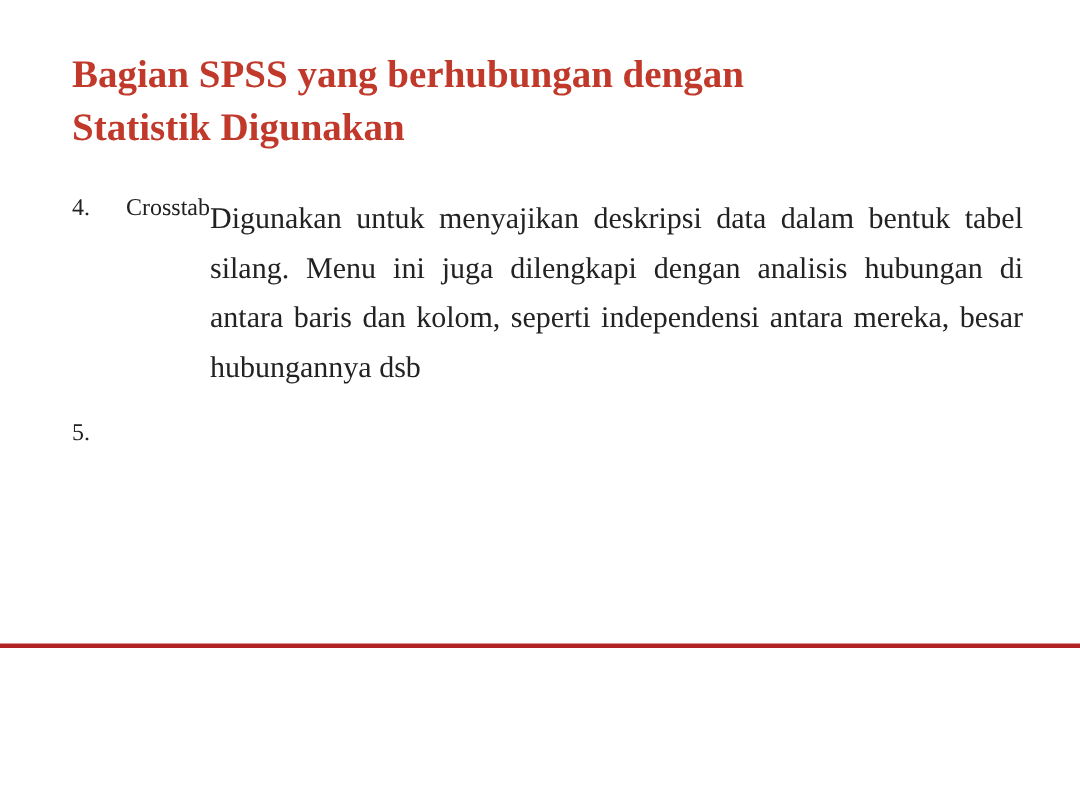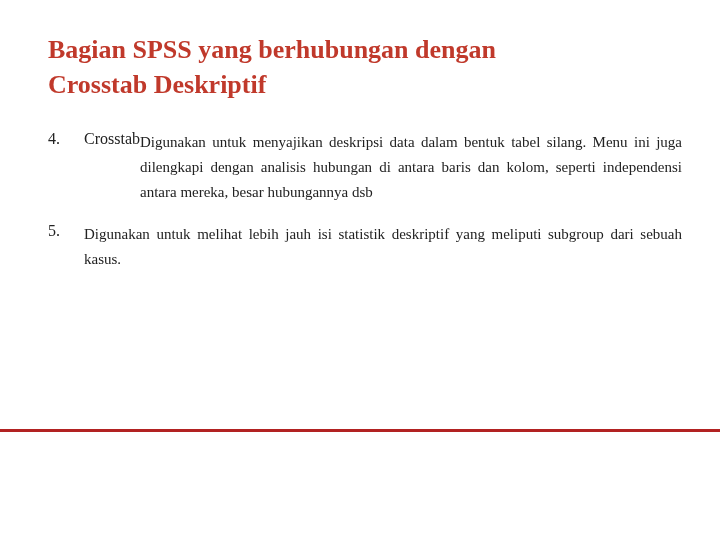--- a/index.html
+++ b/index.html
@@ -65,57 +65,56 @@
 
     .list-item-title {
       font-size: 16px;
       font-weight: normal;
       color: #222;
       margin-bottom: 8px;
       font-family: 'Times New Roman', Times, serif;
     }
 
     .list-item-description {
-      font-size: 15px;
+      font-size: 20px;
       color: #222;
       line-height: 1.65;
       text-align: justify;
       font-family: 'Times New Roman', Times, serif;
     }
 
     .bottom-border {
       height: 3px;
       background: #b22222;
       margin-top: auto;
       margin-left: -48px;
       margin-right: -48px;
     }
   </style>
 </head>
 <body>
 
 <div class="slide-container">
   <div class="slide-title">
     <span>Bagian SPSS yang berhubungan dengan</span><br>
-    <span>Crosstab Deskriptif</span>
+    <span>Statistik Digunakan</span>
   </div>
 
   <div class="content-area">
 
     <div class="list-item">
       <span class="list-number">4.</span>
       <div class="list-item-content">
         <div class="list-item-title">Crosstab</div>
         <div class="list-item-description">Digunakan untuk menyajikan deskripsi data dalam bentuk tabel silang.  Menu ini juga dilengkapi dengan analisis hubungan di antara baris dan kolom, seperti independensi antara mereka, besar hubungannya dsb</div>
       </div>
     </div>
 
     <div class="list-item">
       <span class="list-number">5.</span>
       <div class="list-item-content">
-        <div class="list-item-description">Digunakan untuk melihat lebih jauh isi statistik deskriptif yang meliputi subgroup dari sebuah kasus.</div>
       </div>
     </div>
 
   </div>
 
   <div class="bottom-border"></div>
 </div>
 
 </body></html>

